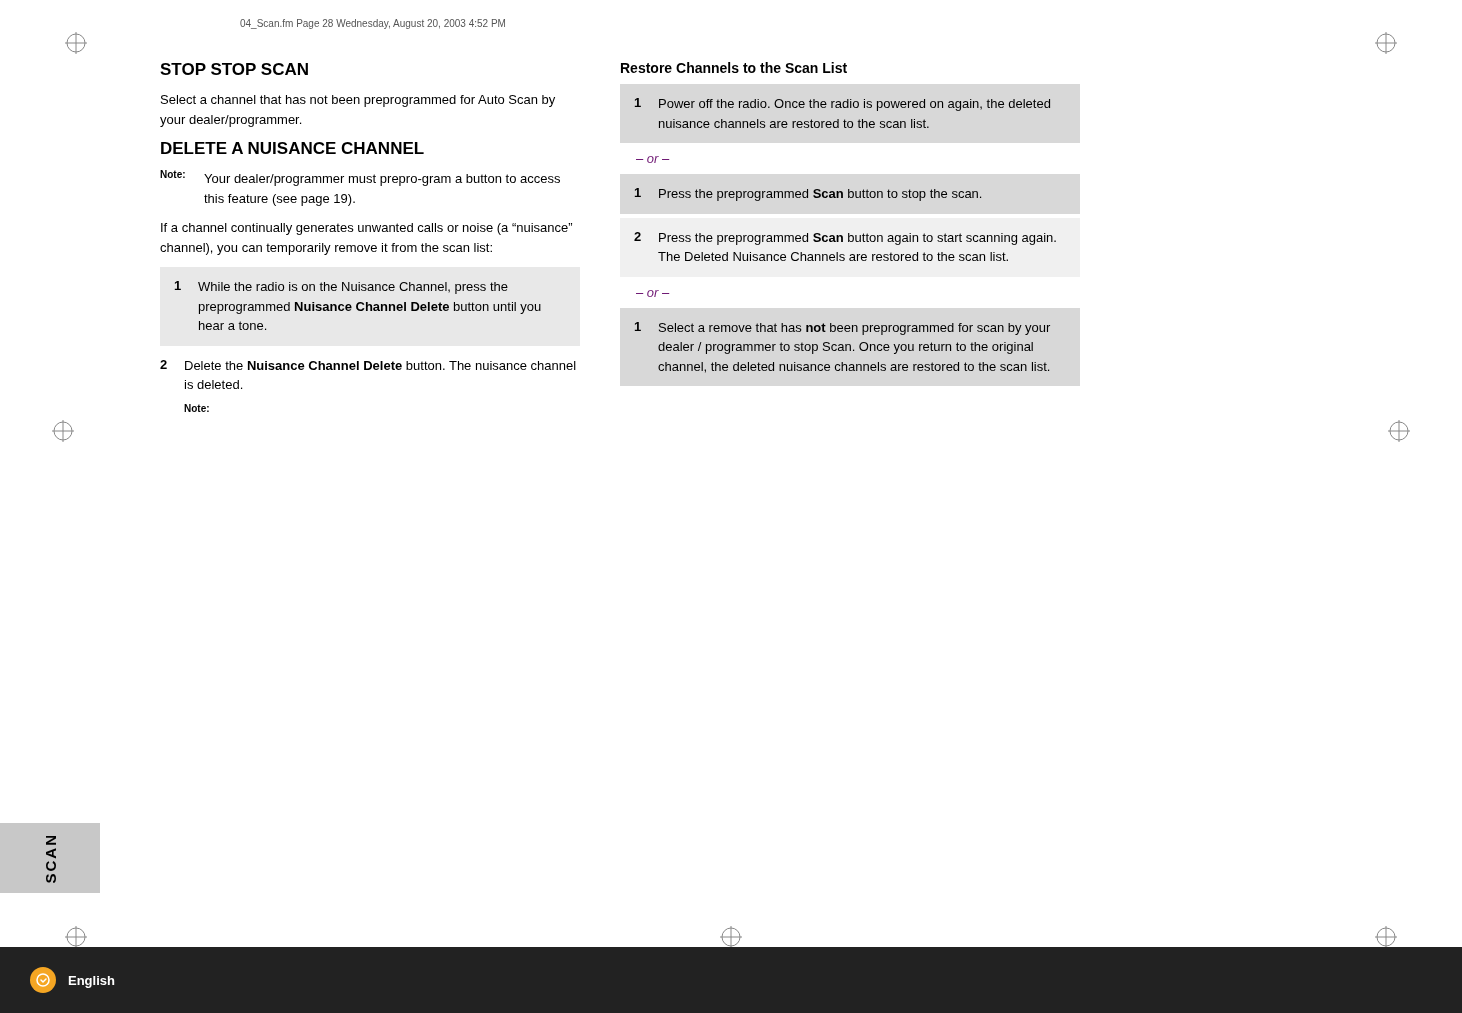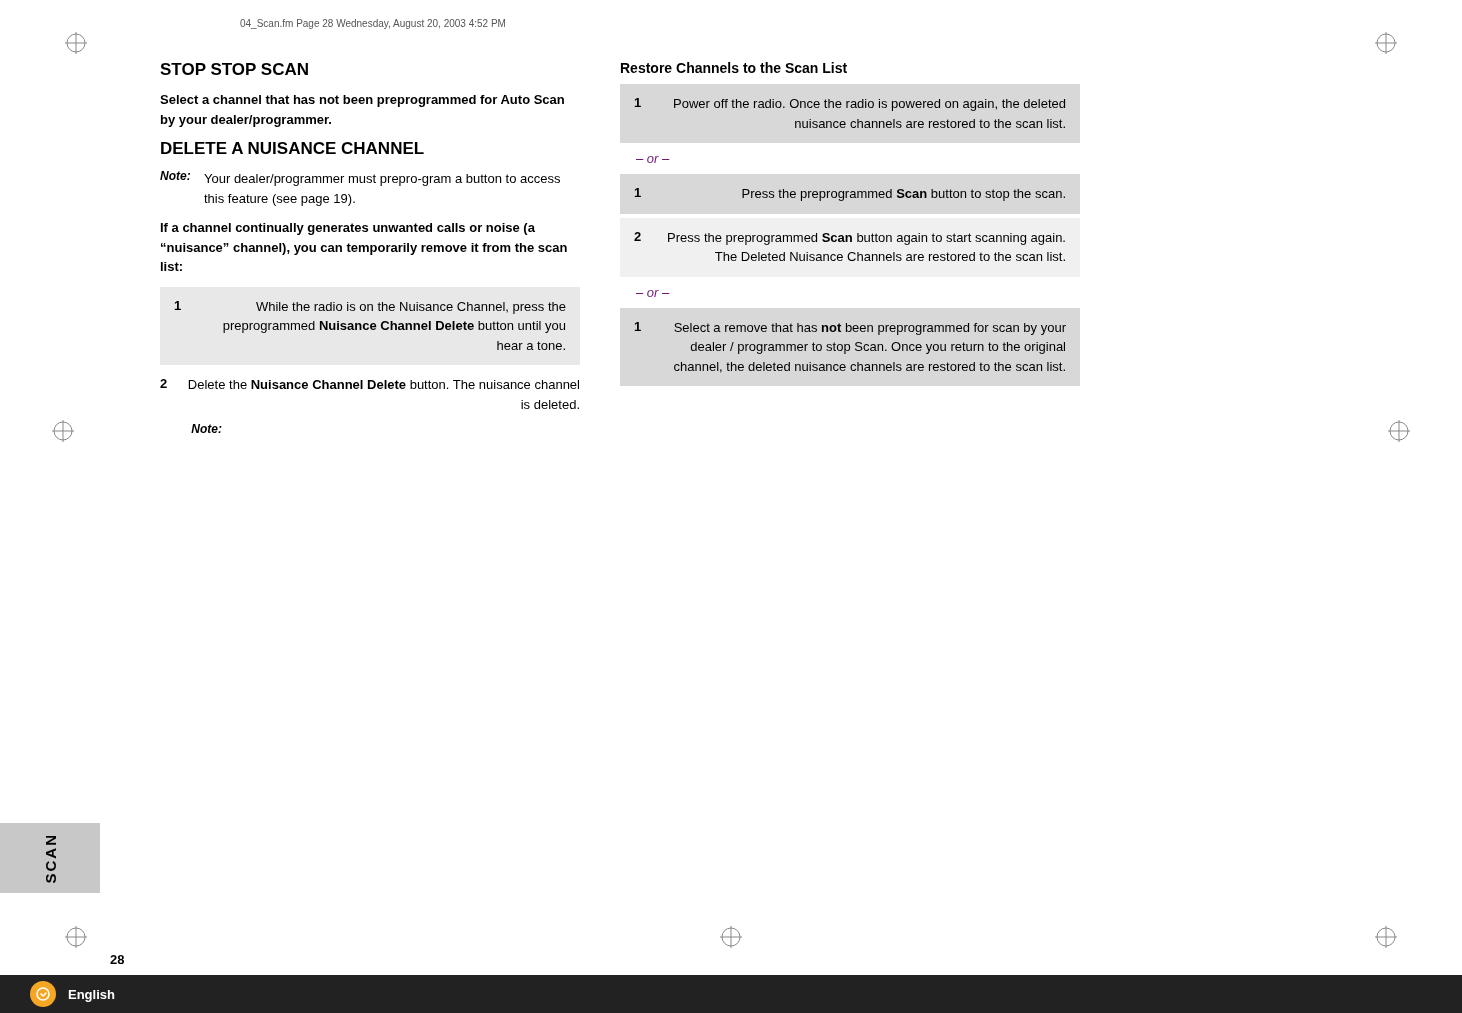--- a/index.html
+++ b/index.html
@@ -84,35 +84,33 @@
       font-weight: 700;
       margin-bottom: 8px;
       color: #000;
     }
 
     p {
       font-size: 13px;
       line-height: 1.5;
       margin-bottom: 10px;
       color: #000;
-      font-weight: bold;
     }
 
     .note-row {
       display: flex;
       gap: 6px;
       margin-bottom: 10px;
     }
 
     .note-label {
       font-weight: bold;
-      font-size: 12px;
+      font-size: 10px;
       white-space: nowrap;
       min-width: 38px;
-      font-style: italic;
     }
 
     .note-text {
       font-size: 13px;
       line-height: 1.5;
     }
 
     
     .step-box {
       background: #e8e8e8;
@@ -130,21 +128,20 @@
       font-weight: bold;
       font-size: 13px;
       min-width: 14px;
       padding-top: 1px;
     }
 
     .step-content {
       font-size: 13px;
       line-height: 1.5;
       flex: 1;
-      text-align: right;
     }
 
     .step-content b {
       font-weight: bold;
     }
 
     .or-divider {
       font-style: italic;
       font-size: 13px;
       margin: 8px 16px;
@@ -169,21 +166,21 @@
       font-size: 13px;
       line-height: 1.5;
     }
 
     
     .bottom-bar {
       position: absolute;
       bottom: 0;
       left: 0;
       right: 0;
-      height: 38px;
+      height: 66px;
       background: #222;
       display: flex;
       align-items: center;
       padding-left: 30px;
       gap: 12px;
     }
 
     .bottom-icon {
       width: 26px;
       height: 26px;

